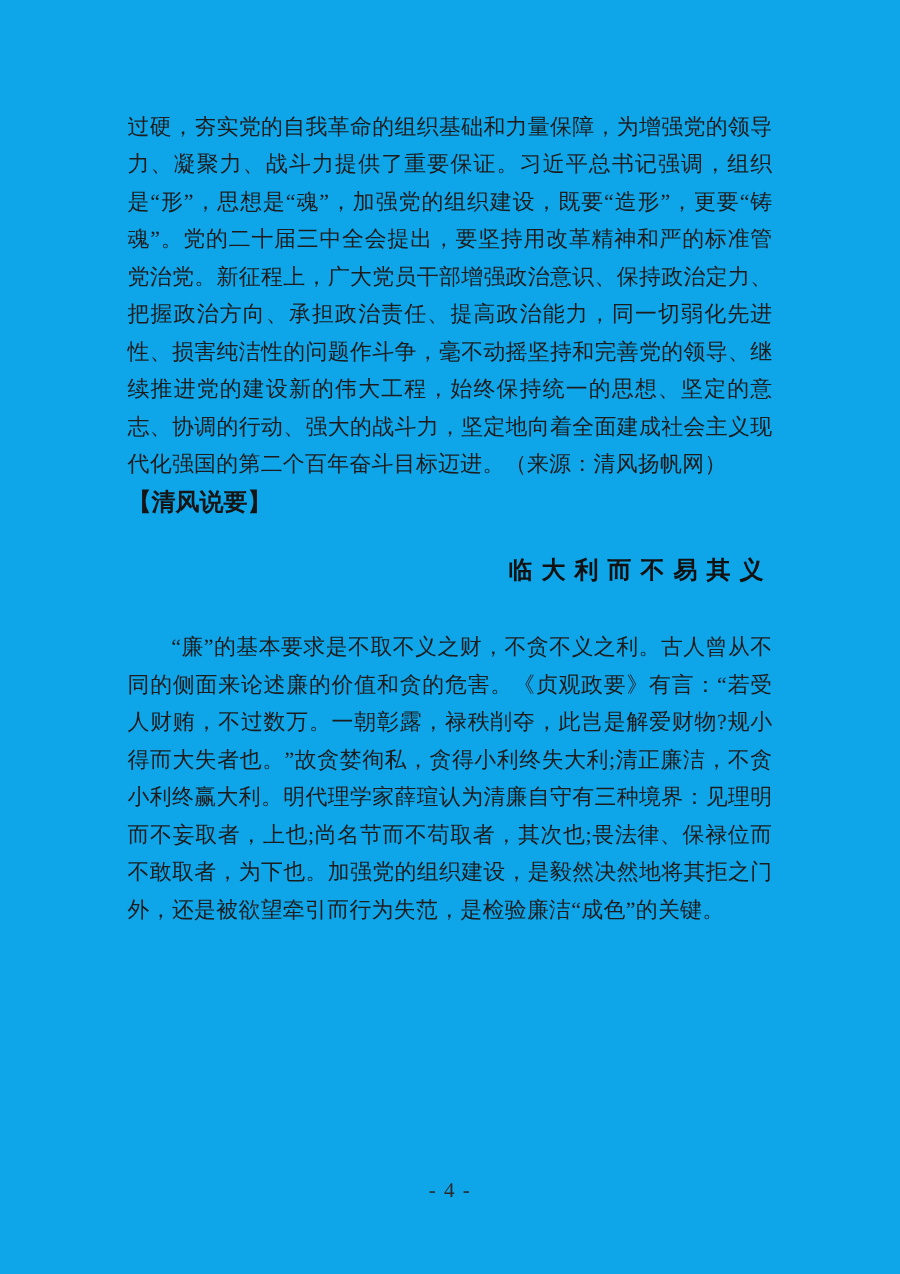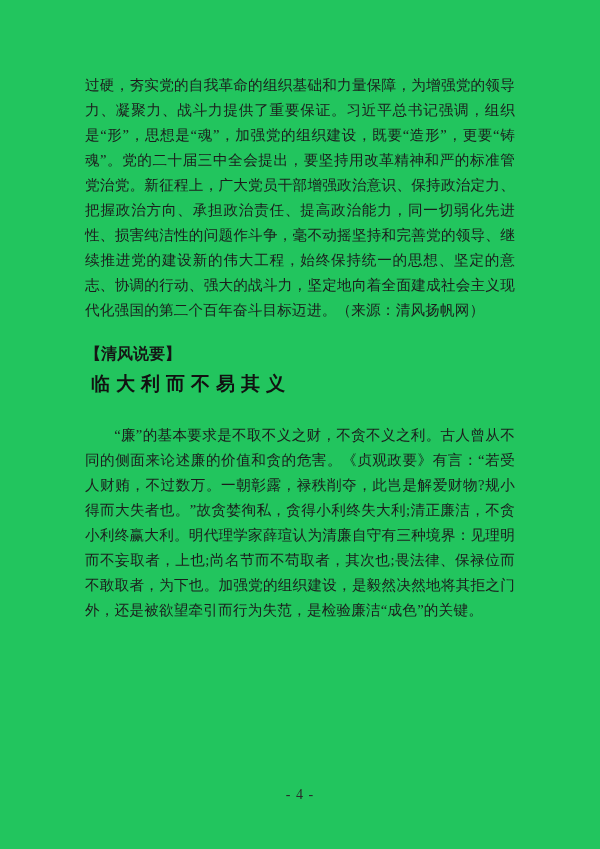--- a/index.html
+++ b/index.html
@@ -5,53 +5,52 @@
   * { margin: 0; padding: 0; box-sizing: border-box; }
   html, body {
     width: 600px;
     background: #ffffff;
     font-family: "Liberation Serif", "DejaVu Serif", serif;
   }
   .page {
     position: relative;
     width: 600px;
     height: 849px;
-    background: #22c55e;
+    background: #0ea5e9;
     color: #1c1c1c;
     overflow: hidden;
   }
   .content {
     padding: 73px 85px 0 85px;
   }
   .body-text {
     font-size: 14.6px;
     letter-spacing: 0.2px;
     line-height: 25px;
     text-align: justify;
     text-justify: inter-ideograph;
     color: #1c1c1c;
   }
   .para-indent {
     text-indent: 2em;
   }
   .section-header {
-    margin-top: 18px;
     font-size: 16px;
     font-weight: bold;
     line-height: 25px;
     color: #151515;
   }
   .article-title {
-    margin-top: 3px;
-    font-size: 19px;
+    margin-top: 18px;
+    font-size: 16px;
     font-weight: bold;
     line-height: 30px;
     letter-spacing: 6px;
     text-indent: 6px;
-    text-align: left;
+    text-align: right;
     color: #111111;
   }
   .article-body {
     margin-top: 24px;
   }
   .page-number {
     position: absolute;
     top: 787px;
     left: 0;
     width: 100%;

